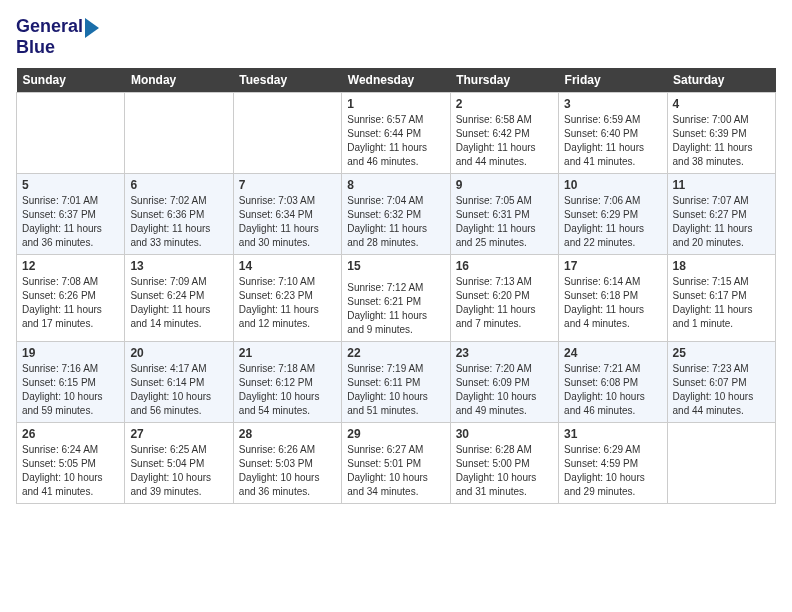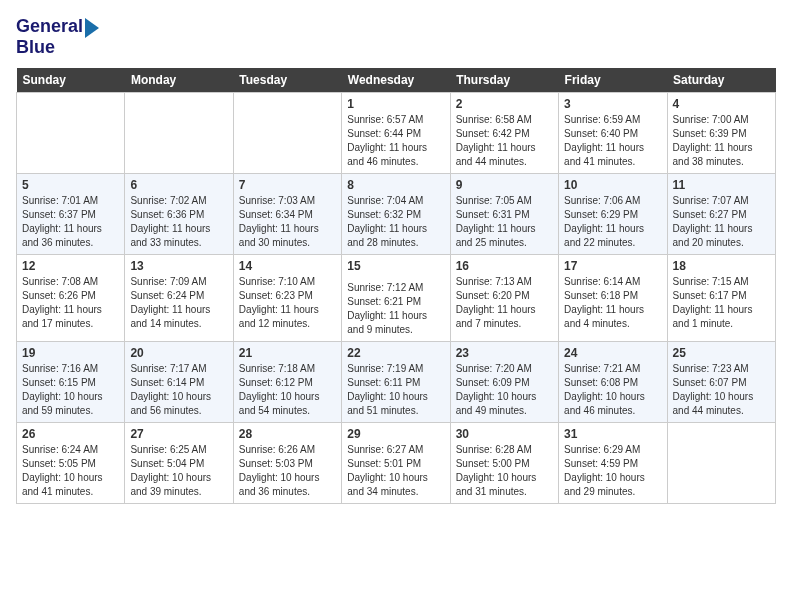--- a/index.html
+++ b/index.html
@@ -256,21 +256,21 @@
       <tr>
         <td>
           <div class="day-number">19</div>
           <div class="day-info" style="white-space: pre-line;">Sunrise: 7:16 AM
 Sunset: 6:15 PM
 Daylight: 10 hours
 and 59 minutes.</div>
         </td>
         <td>
           <div class="day-number">20</div>
-          <div class="day-info" style="white-space: pre-line;">Sunrise: 7:17 AM
+          <div class="day-info" style="white-space: pre-line;">Sunrise: 4:17 AM
 Sunset: 6:14 PM
 Daylight: 10 hours
 and 56 minutes.</div>
         </td>
         <td>
           <div class="day-number">21</div>
           <div class="day-info" style="white-space: pre-line;">Sunrise: 7:18 AM
 Sunset: 6:12 PM
 Daylight: 10 hours
 and 54 minutes.</div>

